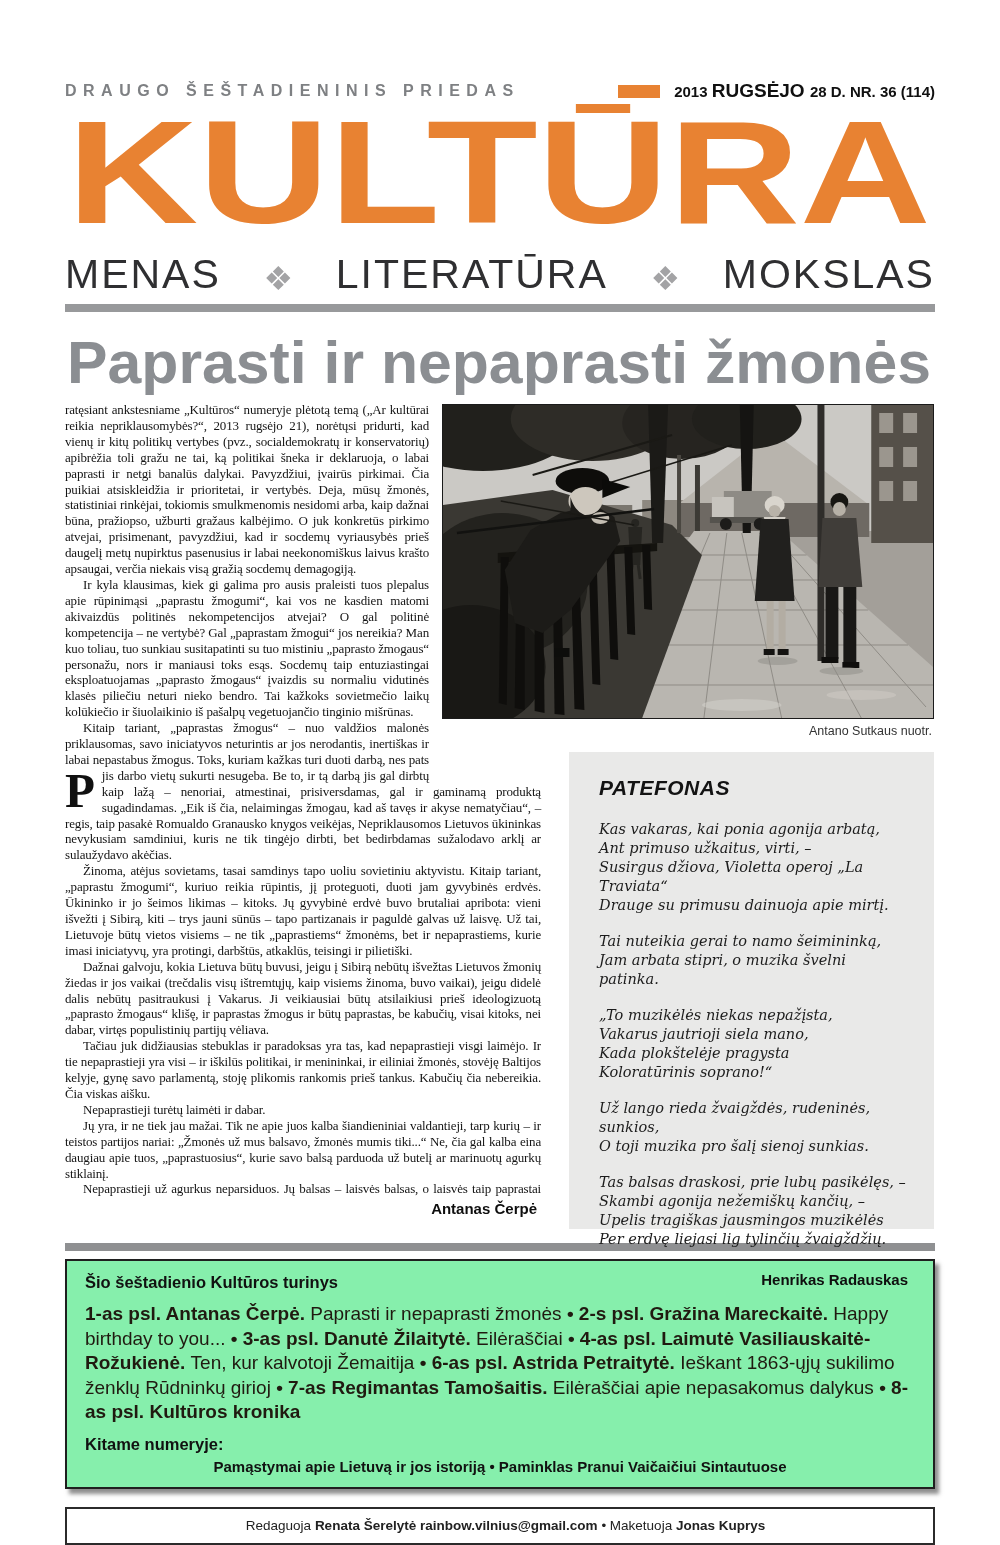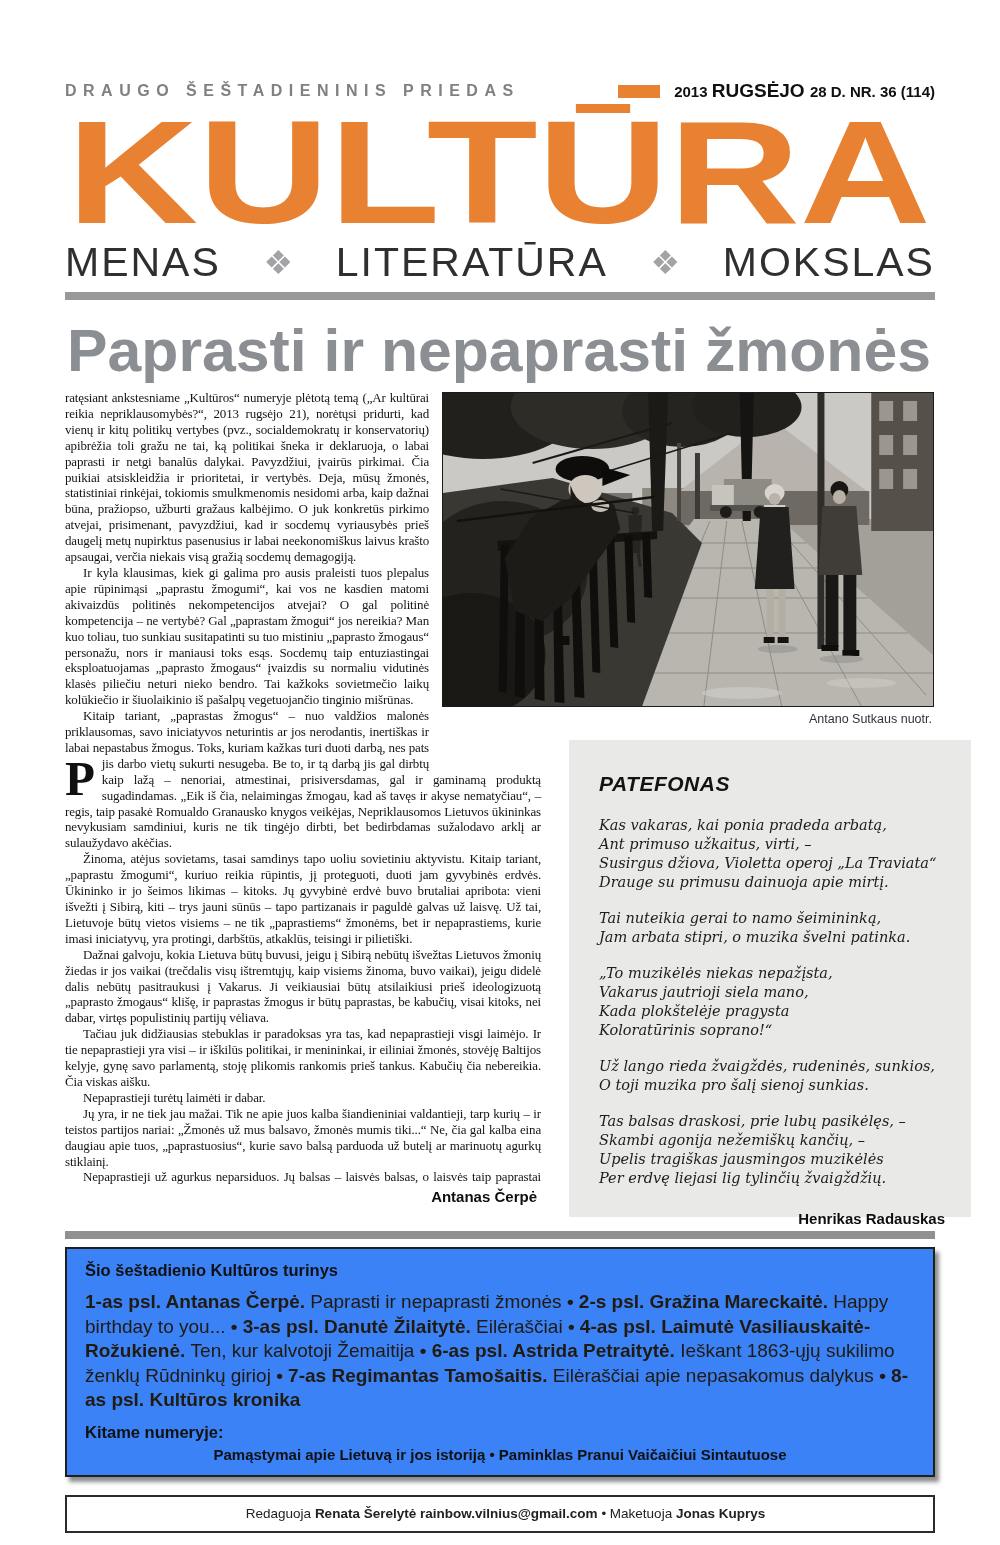--- a/index.html
+++ b/index.html
@@ -12,21 +12,21 @@
   .topline{display:flex;align-items:center;padding-top:80px;}
   .kicker{font-weight:bold;font-size:16px;letter-spacing:6.5px;color:#7e8083;white-space:nowrap;}
   .topline .flexspace{flex:1;}
   .issue-rect{width:42px;height:13px;background:#E88232;margin-right:14px;flex:none;}
   .issue{font-weight:bold;color:#101010;white-space:nowrap;font-size:15px;}
   .issue .rbig{font-size:19px;}
   .issue .rb{font-weight:bold;margin-top:36px;}
 
   
   .masthead-svg{display:block;margin-top:2px;}
-  .subtitle{display:flex;justify-content:space-between;align-items:center;margin-top:8px;height:48px;}
+  .subtitle{display:flex;justify-content:space-between;align-items:flex-end;margin-top:20px;height:48px;}
   .subtitle .word{font-size:41px;letter-spacing:2px;color:#2f2f31;font-weight:normal;}
   .subtitle .orn{font-size:33px;color:#a3a3a5;}
   .rule{height:8px;background:#98999b;margin-top:6px;}
 
   
   .title-svg{display:block;margin-top:12px;}
   .article{position:relative;margin-top:4px;height:812px;}
   .article-text{width:870px;height:795px;overflow:hidden;
        font-family:"Liberation Serif",serif;font-size:13px;line-height:15.9px;
        text-align:justify;color:#141414;letter-spacing:-0.15px;}
@@ -38,32 +38,32 @@
        font-size:49px;line-height:40px;padding:1px 7px 0 0;color:#101010;}
   .photo-frame{position:absolute;left:377px;top:2px;width:490px;height:313px;
        border:1px solid #1b1b1b;background:#cbc9c5;}
   .photo-frame svg{display:block;width:100%;height:100%;}
   .photo-caption{position:absolute;left:377px;top:322px;width:490px;text-align:right;
        font-size:12.5px;color:#333;}
   .signature{position:absolute;left:0;top:798px;width:472px;text-align:right;
        font-weight:bold;font-size:15px;color:#0e0e0e;}
 
   
-  .poem-box{position:absolute;left:504px;top:350px;width:402px;height:477px;
-       background:#e9e9e8;box-sizing:border-box;padding:32px 26px 0 30px;}
+  .poem-box{position:absolute;left:504px;top:350px;width:365px;height:477px;
+       background:#e9e9e8;box-sizing:border-box;padding:24px 26px 0 30px;}
   .poem-title{font-weight:bold;font-style:italic;font-size:21px;letter-spacing:.5px;
        color:#131313;margin-bottom:20px;}
   .stanza{margin-bottom:17px;}
   .pline{font-family:"DejaVu Serif",serif;font-style:italic;font-size:14.5px;
        line-height:19px;color:#1c1c1c;}
   .poem-author{margin-top:22px;text-align:right;font-weight:bold;font-size:15px;color:#0e0e0e;}
 
   
   .rule2{height:8px;background:#8f9092;margin-top:29px;}
-  .contents-box{margin-top:8px;background:#3b82f6;border:2px solid #1f1f1f;
+  .contents-box{margin-top:8px;background:#86efac;border:2px solid #1f1f1f;
        box-shadow:4px 5px 4px rgba(50,50,50,.55);box-sizing:border-box;
        padding:12px 18px 12px 18px;min-height:164px;}
   .contents-title{font-weight:bold;font-size:16.5px;color:#111;}
   .contents-listing{margin-top:10px;font-size:19px;line-height:24.5px;color:#201a10;}
   .contents-listing .rb{font-weight:bold;}
   .next-title{font-weight:bold;font-size:16.5px;margin-top:10px;}
   .next-line{text-align:center;font-size:15px;margin-top:4px;}
   .next-line .rb{font-weight:bold;}
   .credits-box{margin-top:18px;border:2px solid #2b2b2b;height:34px;
        display:flex;align-items:center;justify-content:center;font-size:13.5px;color:#222;padding-left:11px;}
@@ -229,21 +229,21 @@
             <line x1="58" y1="96" x2="192" y2="120" stroke="#1a1915" stroke-width="1.5"></line>
           </g>
         </svg>
       </div>
       <div class="photo-caption">Antano Sutkaus nuotr.</div>
 
       <div class="poem-box">
         <div class="poem-title">PATEFONAS</div>
         <div>
             <div class="stanza">
-              <div class="pline">Kas vakaras, kai ponia pradeda arbatą,</div>
+              <div class="pline">Kas vakaras, kai ponia agonija arbatą,</div>
               <div class="pline">Ant primuso užkaitus, virti, –</div>
               <div class="pline">Susirgus džiova, Violetta operoj „La Traviata“</div>
               <div class="pline">Drauge su primusu dainuoja apie mirtį.</div>
             </div>
             <div class="stanza">
               <div class="pline">Tai nuteikia gerai to namo šeimininką,</div>
               <div class="pline">Jam arbata stipri, o muzika švelni patinka.</div>
             </div>
             <div class="stanza">
               <div class="pline">„To muzikėlės niekas nepažįsta,</div>

